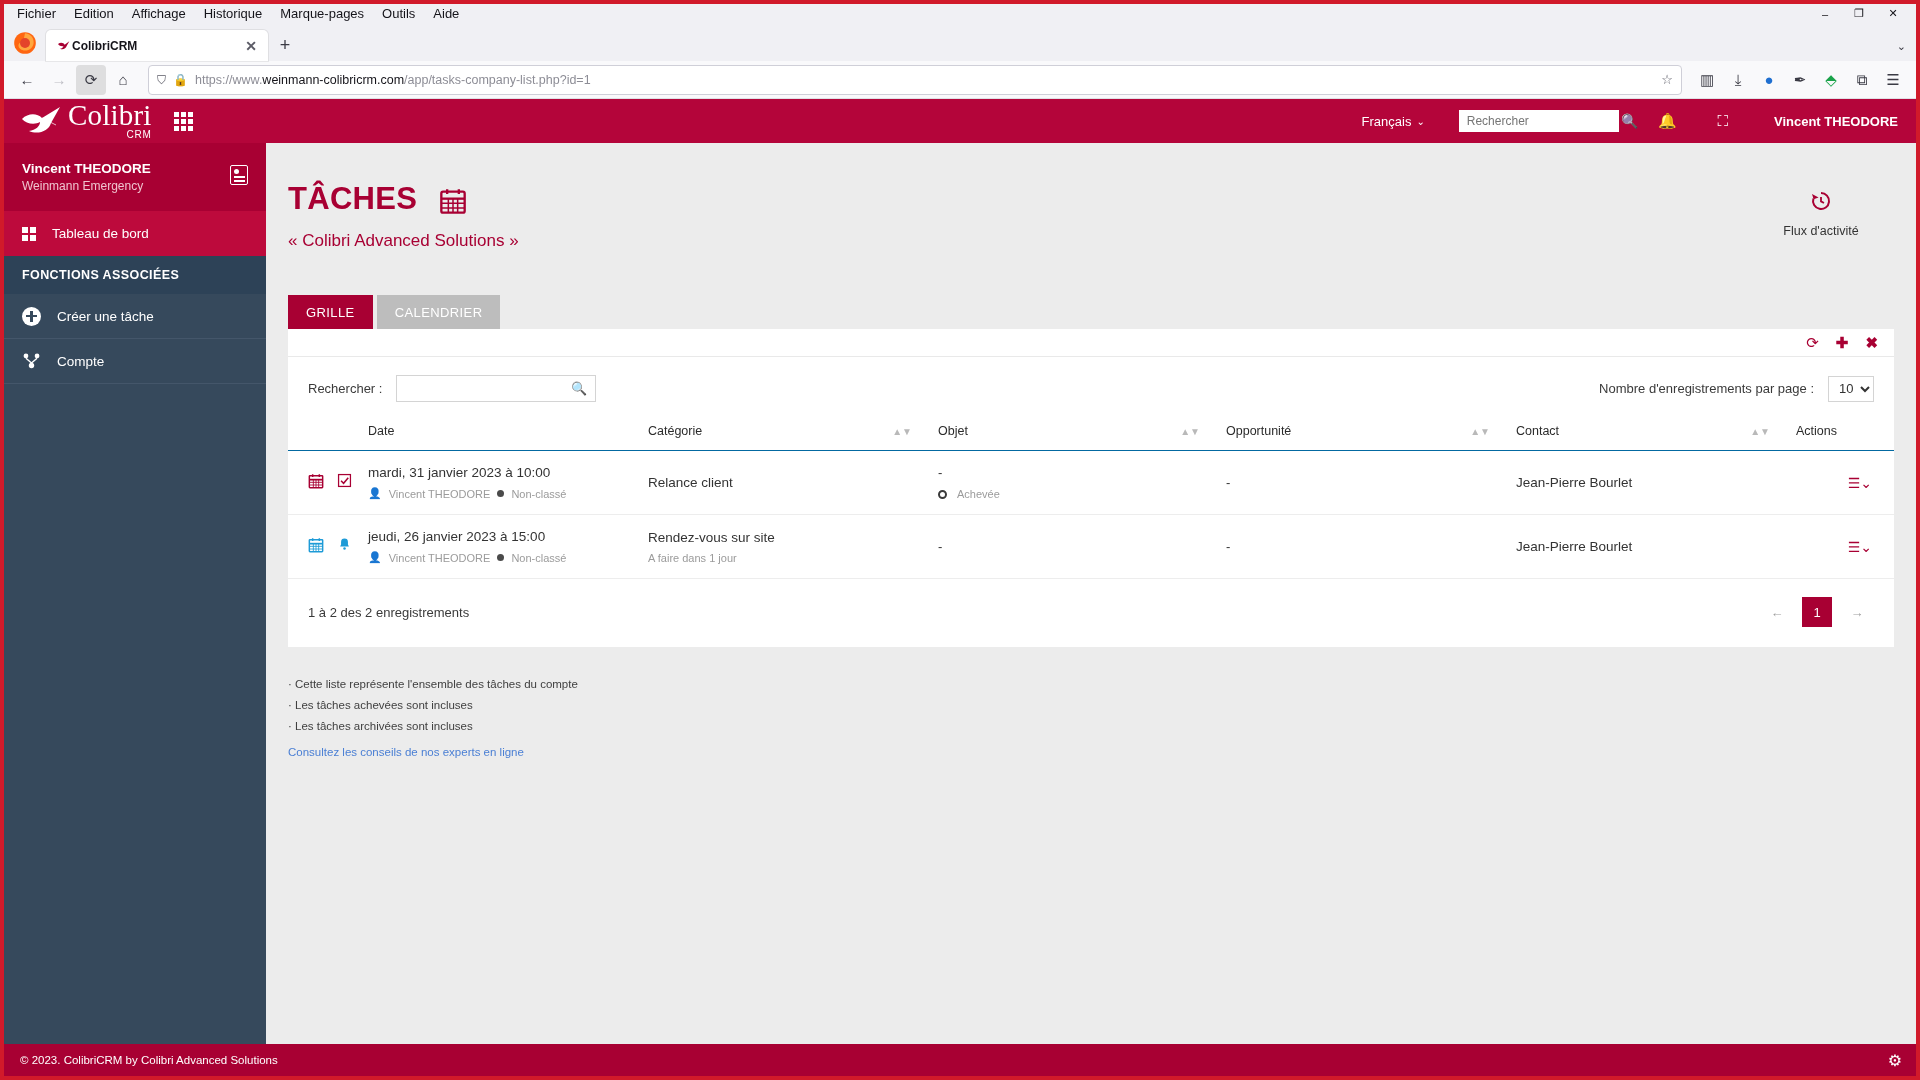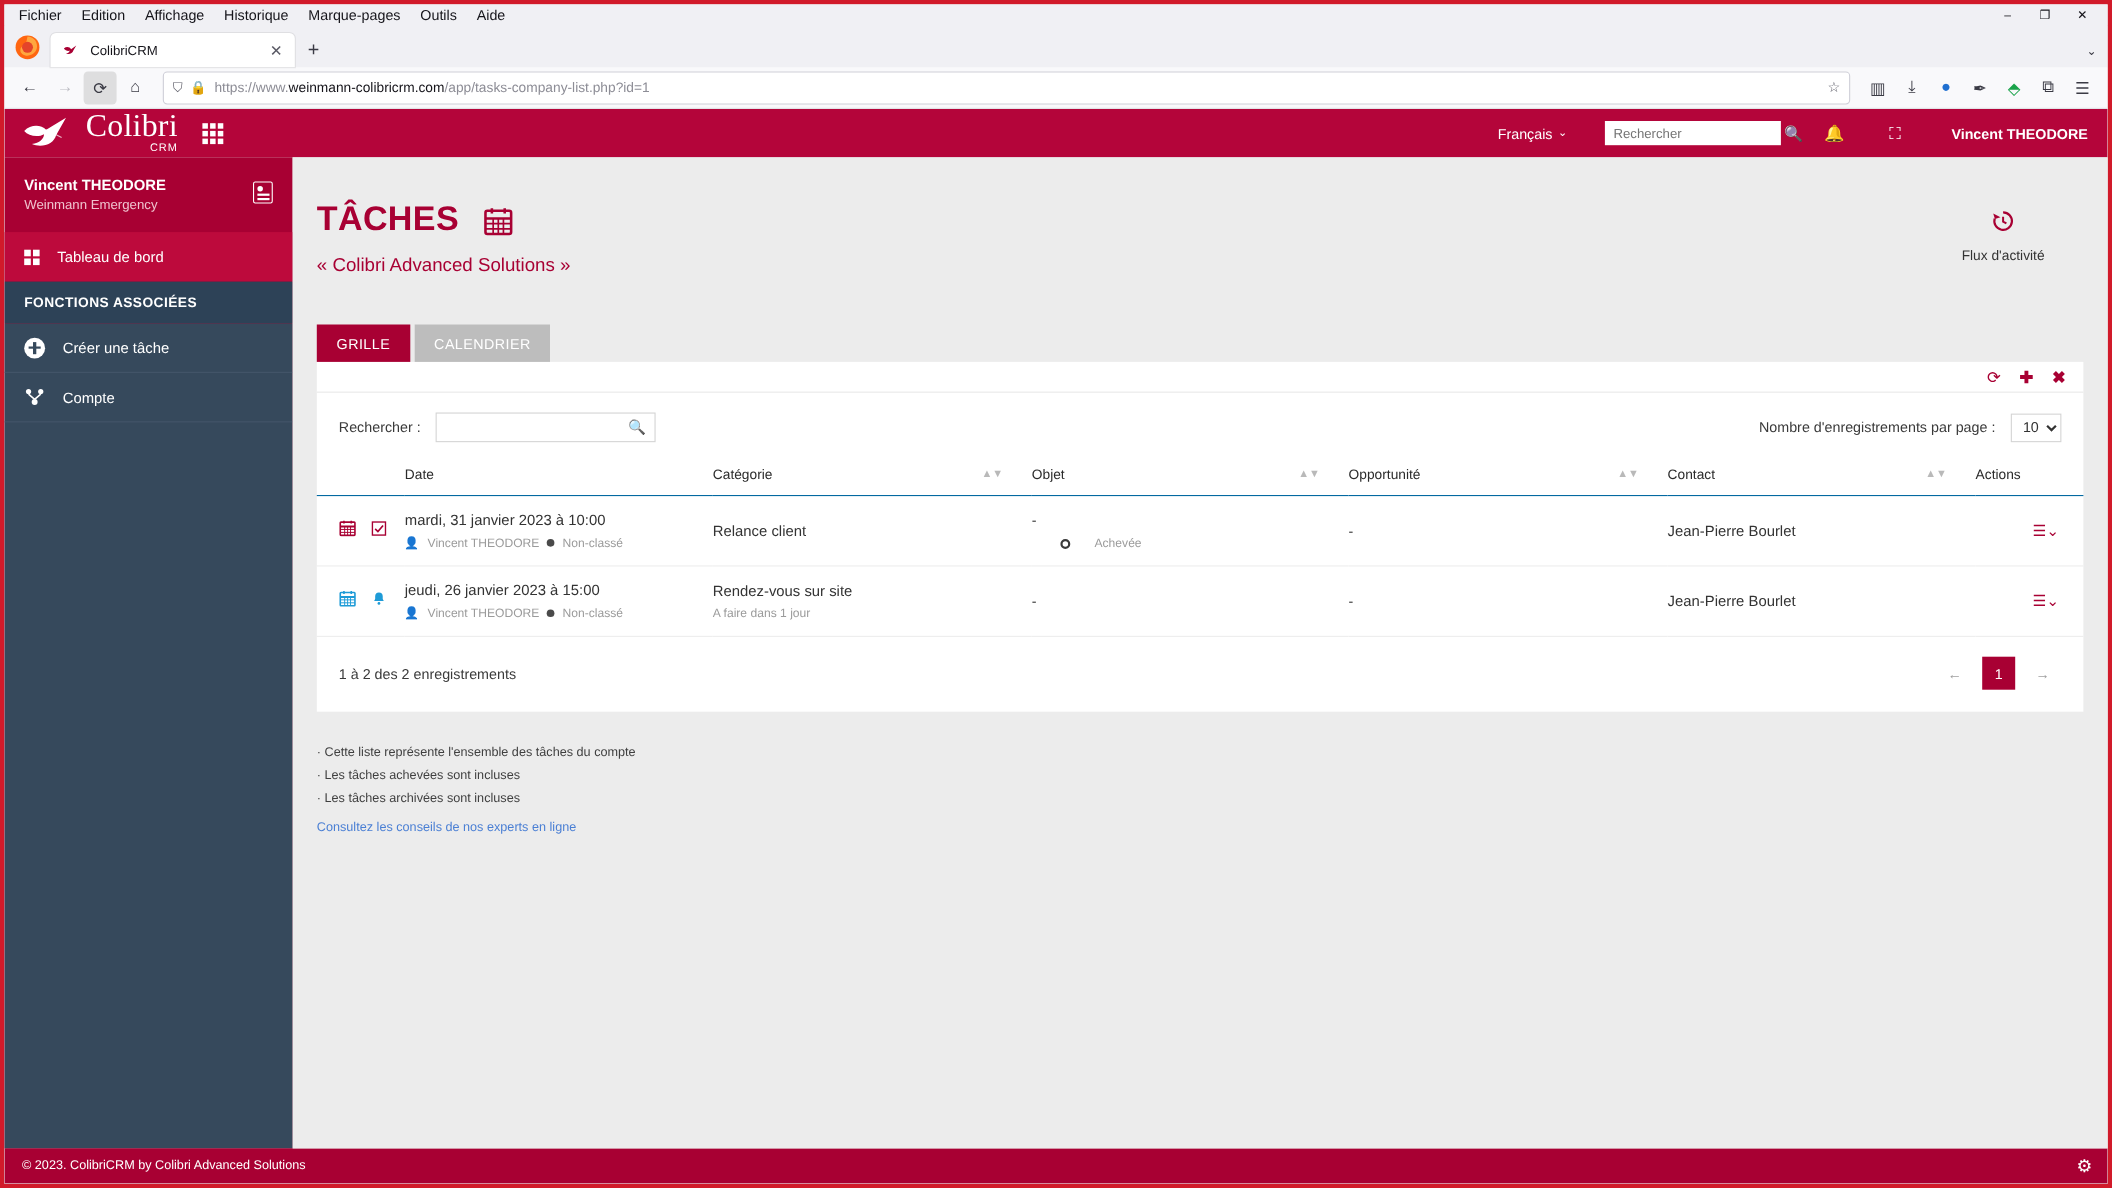--- a/index.html
+++ b/index.html
@@ -27,22 +27,23 @@
   }
   .winbtns { position: absolute; right: 6px; top: 0; display: flex; gap: 0; }
   .winbtn { width: 34px; height: 19px; display: flex; align-items: center;
             justify-content: center; font-size: 11px; color: #15141a; }
 
   .tabstrip { height: 38px; background: #f0f0f4; display: flex; align-items: flex-end;
               padding: 0 4px 0 6px; gap: 2px; position: relative; }
   .ff-logo { width: 26px; height: 26px; margin: 0 6px 5px 2px; flex: none; }
   .tab {
     height: 31px; min-width: 222px; background: #ffffff; border-radius: 5px 5px 0 0;
-    display: flex; align-items: center; padding: 0 8px 0 10px; gap: 10px;
+    display: flex; align-items: center; padding: 0 8px 0 10px; gap: 0;
     box-shadow: 0 0 0 1px rgba(0,0,0,.07);
+    font-weight: bold;
   }
   .tab .favicon { width: 16px; height: 16px; flex: none; }
   .tab .tabtitle { font-size: 12px; color: #15141a; flex: 1; white-space: nowrap;
                    overflow: hidden; text-overflow: ellipsis; }
   .tab .tabclose { width: 18px; height: 18px; display: flex; align-items: center;
                    justify-content: center; font-size: 14px; color: #5b5b66; }
   .newtab { width: 30px; height: 30px; display: flex; align-items: center;
             justify-content: center; font-size: 18px; color: #3a3a44; margin-bottom: 1px; }
   .tabstrip-right { position: absolute; right: 10px; bottom: 8px; font-size: 11px; color: #3a3a44; }
 
@@ -63,21 +64,21 @@
   .navright { display: flex; align-items: center; gap: 1px; }
 
   
   .page { flex: 1; display: flex; flex-direction: column; background: #ececec;
           position: relative; overflow: hidden; }
 
   
   .topbar { height: 44px; background: #b4053a; display: flex; align-items: center;
             position: relative; flex: none; }
   .brand { width: 262px; display: flex; align-items: center; padding-left: 16px; gap: 0; }
-  .brandtxt { display: flex; flex-direction: column; align-items: flex-end; margin-left: 12px; }
+  .brandtxt { display: flex; flex-direction: column; align-items: flex-end; margin-left: 2px; }
   .brandtxt .cname { font-family: "Liberation Serif", serif; font-size: 29px; color: #fff;
                      line-height: 27px; letter-spacing: .2px; }
   .brandtxt .csub { font-size: 10px; color: #fff; letter-spacing: .8px; line-height: 11px; }
   .gridbtn { margin-left: 22px; display: grid; grid-template-columns: repeat(3, 5px);
              grid-template-rows: repeat(3, 5px); gap: 2px; }
   .gridbtn i { background: #fff; display: block; }
   .topright { margin-left: auto; display: flex; align-items: center; gap: 12px;
               padding-right: 18px; }
   .lang { color: #fff; font-size: 13px; margin-right: 22px; display: flex;
           align-items: center; gap: 5px; }
@@ -170,21 +171,21 @@
   .c-act   { text-align: right; padding-right: 22px !important; }
 
   .dtmain { font-size: 13.5px; color: #333; }
   .dtsub { font-size: 11px; color: #9b9b9b; margin-top: 7px; display: flex;
            align-items: center; gap: 7px; }
   .dot { width: 7px; height: 7px; border-radius: 50%; background: #4a4a4a; display: inline-block; }
   .catmain { font-size: 13.5px; color: #333; }
   .catsub { font-size: 11px; color: #9b9b9b; margin-top: 7px; }
   .objmain { font-size: 13px; color: #333; }
   .objsub { font-size: 11px; color: #9b9b9b; margin-top: 8px; display: flex;
-            align-items: center; gap: 22px; margin-left: 26px; }
+            align-items: center; gap: 10px; }
   .ringic { width: 9px; height: 9px; border-radius: 50%; border: 2.5px solid #3a3a3a; }
   .contact { font-size: 13.5px; color: #333; }
   .actmenu { color: #a80033; font-size: 14px; }
 
   .pagerrow { display: flex; align-items: center; padding: 18px 22px 20px 20px; }
   .pagerrow .cnt { font-size: 13px; color: #3a3a3a; }
   .pager { margin-left: auto; display: flex; align-items: center; gap: 10px; }
   .pgbtn { min-width: 30px; height: 30px; display: flex; align-items: center;
            justify-content: center; font-size: 13px; color: #a0a0a0; }
   .pgbtn.cur { background: #a80033; color: #fff; }

